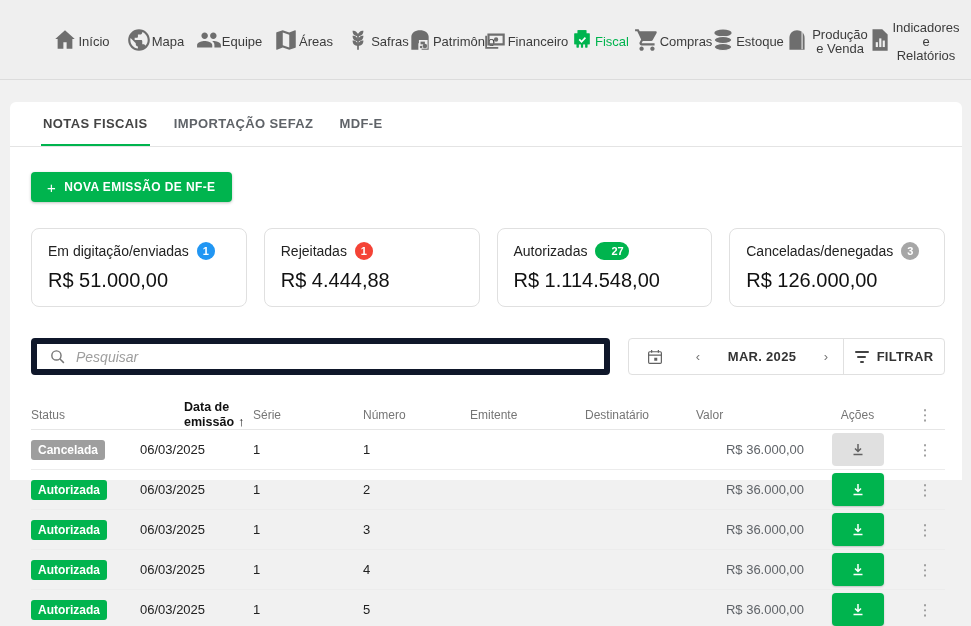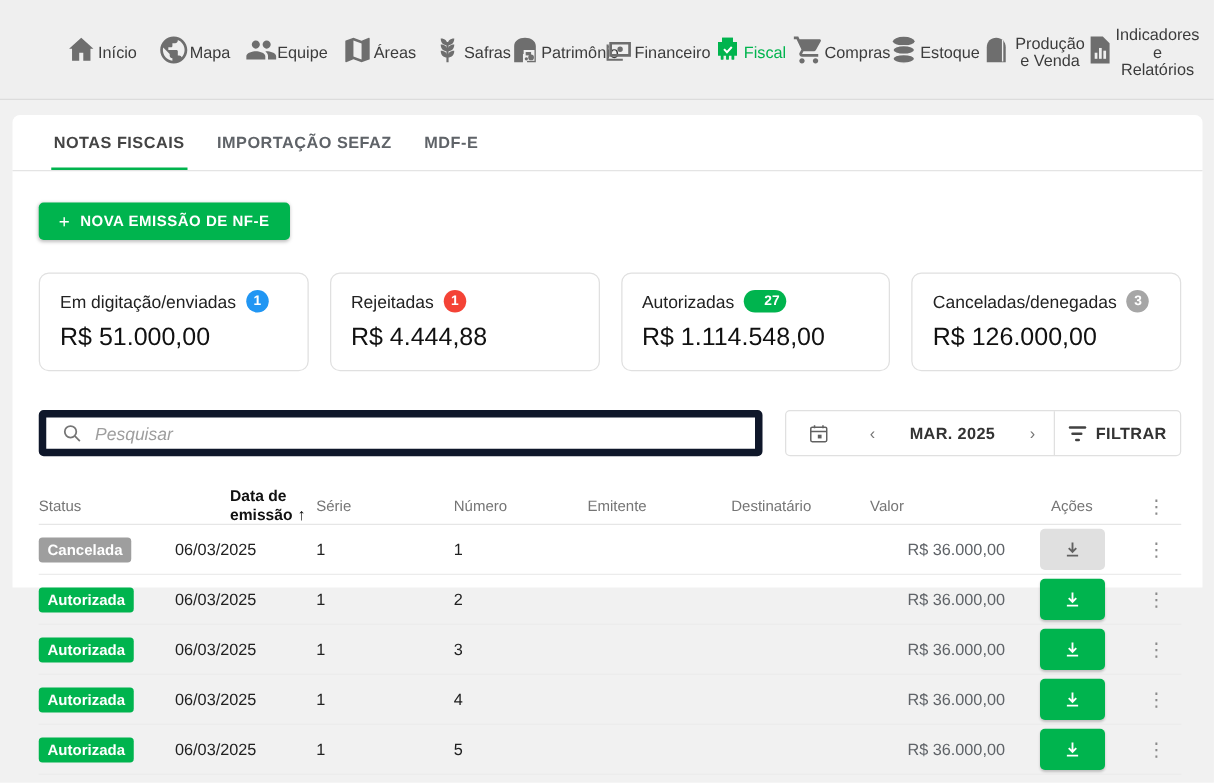--- a/index.html
+++ b/index.html
@@ -12,21 +12,21 @@
   .nav-item { width:74px; display:flex; align-items:center;
     justify-content:center; cursor:pointer; }
   .nav-item.wide { width:86px; }
   .nav-item .nicon { height:28px; display:flex; align-items:center; justify-content:center; }
   .nav-item .nicon svg { width:26px; height:26px; fill:#6e6e6e; }
   .nav-item .nlabel { margin-top:4px; font-size:13px; color:#3c3c3c; text-align:center; line-height:14px; }
   .nav-item.active .nicon svg { fill:#00b44e; }
   .nav-item.active .nlabel { color:#00b44e; }
 
   
-  .panel { margin:12px 9px 0 10px; background:#fff; border-radius:6px 6px 0 0;
+  .panel { margin:22px 9px 0 10px; background:#fff; border-radius:6px 6px 0 0;
     height:378px; padding:0 17px 0 21px; }
 
   
   .tabs { display:flex; border-bottom:1px solid #e4e4e4; margin:0 -17px 0 -21px;
     padding-left:31px; height:45px; align-items:stretch; }
   .tab { font-size:13px; letter-spacing:.4px; color:#5f6368; display:flex; align-items:center;
     padding:0 2px; margin-right:22px; border-bottom:2px solid transparent; cursor:pointer; font-weight:bold; }
   .tab.active { color:#444; border-bottom-color:#00b44e; }
 
   

